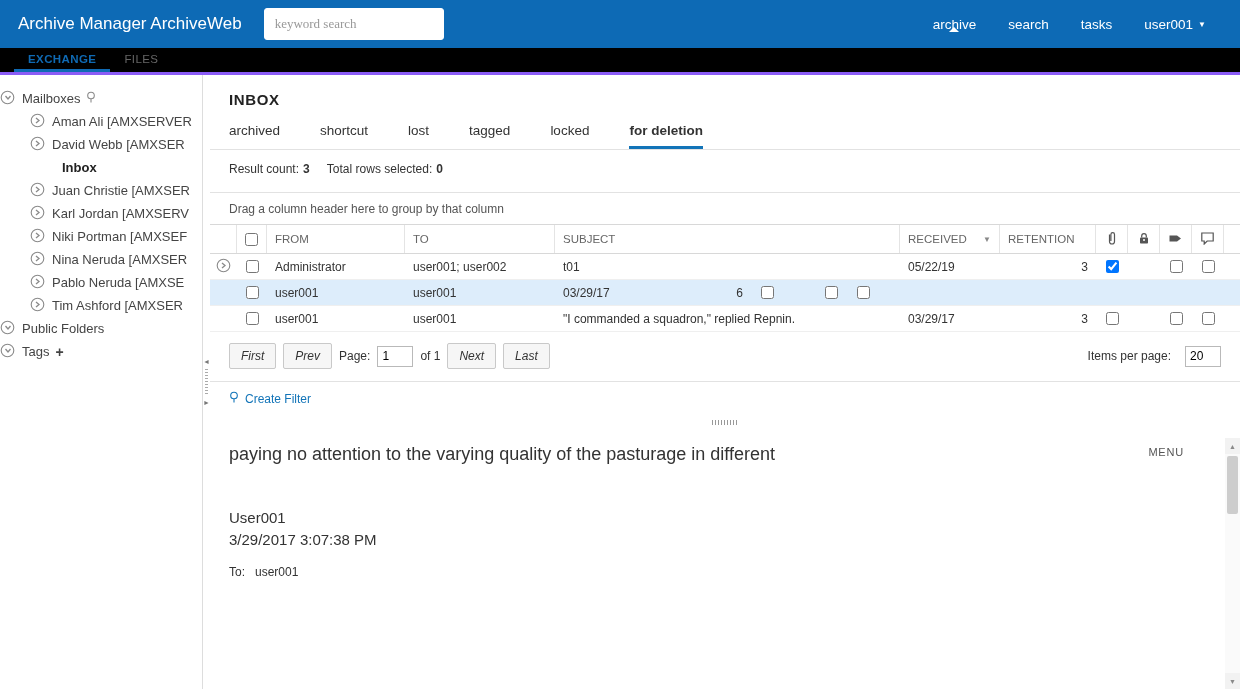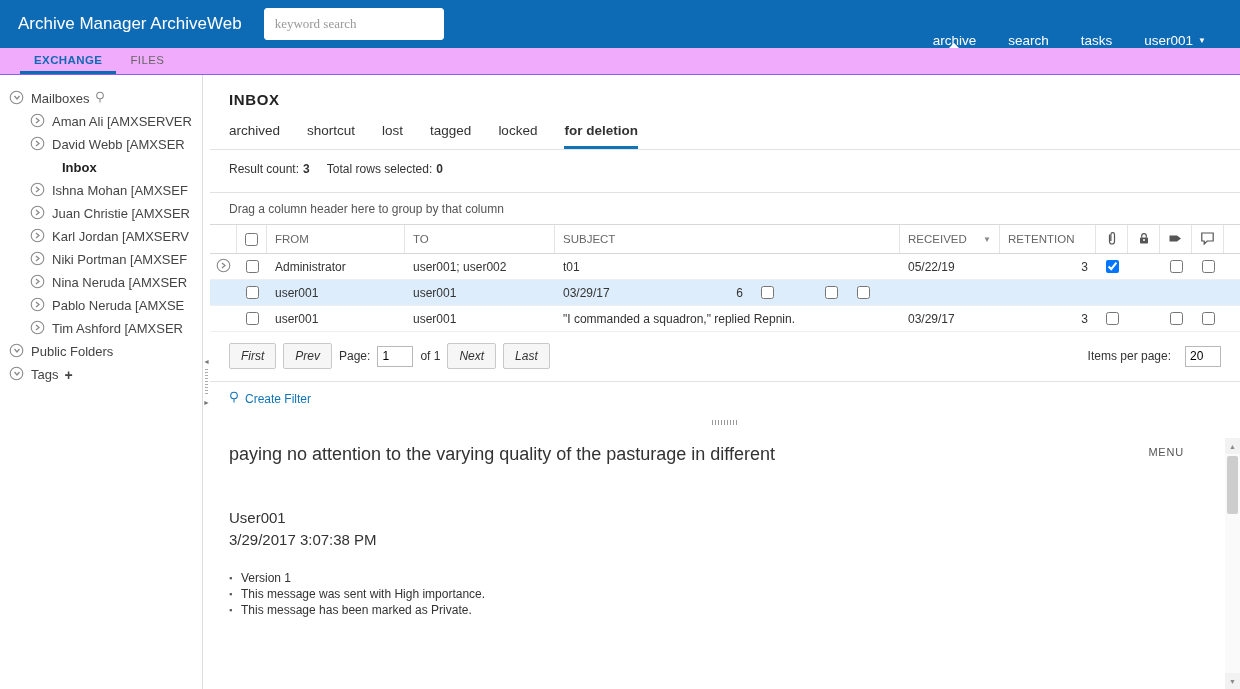--- a/index.html
+++ b/index.html
@@ -4,53 +4,53 @@
 <style>
   * { box-sizing: border-box; margin: 0; padding: 0; }
   html, body { width: 1240px; height: 689px; overflow: hidden; }
   body { font-family: "Liberation Sans", sans-serif; font-size: 13px; color: #333; background: #fff; }
 
   
   .topbar { height: 48px; background: #0d6ab5; display: flex; align-items: center; color: #fff; }
   .brand { font-size: 17px; padding: 0 22px 0 18px; white-space: nowrap; }
   .kw-search { width: 180px; height: 32px; border: 1px solid #fff; border-radius: 3px; padding: 0 10px; font-size: 13px; font-family: Liberation Serif, serif; color: #333; outline: none; }
   .kw-search::placeholder { color: #999; }
-  .topnav { margin-left: auto; display: flex; align-items: flex-end; height: 100%; padding-right: 18px; }
+  .topnav { margin-left: auto; display: flex; align-items: center; height: 100%; padding-right: 18px; }
   .topnav-item { display: flex; align-items: center; padding: 0 16px; font-size: 13.5px; color: #fff; position: relative; cursor: pointer; }
   .topnav-item.active::after { content: ""; position: absolute; bottom: 0; left: 50%; transform: translateX(-50%);
       border-left: 5px solid transparent; border-right: 5px solid transparent; border-bottom: 5px solid #fff; }
   .caret-down { font-size: 8px; margin-left: 5px; }
 
   
-  .module-tabs { height: 27px; background: #f0abfc; display: flex; align-items: stretch; padding-left: 20px; border-bottom: 1px solid #8b5cf6; }
+  .module-tabs { height: 27px; background: #000000; display: flex; align-items: stretch; padding-left: 14px; border-bottom: 3px solid #8b5cf6; }
   .module-tab { display: flex; align-items: center; padding: 0 14px; font-size: 11.5px; color: #666; letter-spacing: 0.4px; cursor: pointer; border-bottom: 3px solid transparent; }
   .module-tab.active { color: #0f6ab4; font-weight: bold; border-bottom-color: #0f6ab4; }
 
   
   .page-body { display: flex; height: 614px; }
 
   
   .sidebar { width: 202px; padding-top: 12px; overflow: hidden; flex-shrink: 0; }
   .tree-row { display: flex; align-items: center; height: 23px; white-space: nowrap; cursor: pointer; color: #444; font-size: 13px; }
   .tree-row .ticon { flex-shrink: 0; margin-right: 7px; }
-  .lvl0 { padding-left: 9px; }
+  .lvl0 { }
   .lvl1 { padding-left: 30px; text-align: right; }
   .lvl2 { padding-left: 62px; }
   .tree-row.selected { font-weight: bold; color: #222; }
   .mini-icon { margin-left: 5px; }
   .plus-btn { margin-left: 6px; font-size: 14px; color: #444; font-weight: bold; }
 
   .vsplitter { width: 8px; border-left: 1px solid #ddd; display: flex; flex-direction: column; align-items: center; justify-content: center; gap: 4px; color: #777; cursor: col-resize; flex-shrink: 0; }
   .vsplit-arrow { font-size: 7px; line-height: 7px; }
   .vsplit-grip { width: 3px; height: 26px; background: repeating-linear-gradient(#aaa 0 1px, transparent 1px 3px); }
 
   
   .main { flex: 1; display: flex; flex-direction: column; min-width: 0; background: #fff; }
   .inbox-title { padding: 16px 0 0 19px; font-size: 15px; font-weight: bold; letter-spacing: 0.6px; color: #222; }
-  .view-tabs { display: flex; gap: 27px; padding: 15px 0 0 19px; font-size: 13.5px; color: #333; border-bottom: 1px solid #e2e2e2; }
+  .view-tabs { display: flex; gap: 40px; padding: 15px 0 0 19px; font-size: 13.5px; color: #333; border-bottom: 1px solid #e2e2e2; }
   .view-tab { padding-bottom: 8px; border-bottom: 3px solid transparent; cursor: pointer; }
   .view-tab.active { font-weight: bold; border-bottom-color: #1274b8; }
 
   .result-bar { padding: 12px 19px 16px; font-size: 12px; color: #333; border-bottom: 1px solid #e2e2e2; }
   .result-bar b { margin: 0 14px 0 4px; }
   .result-bar b:last-child { margin-right: 0; }
 
   .group-hint { padding: 9px 19px 8px; font-size: 12px; color: #555; }
 
   
@@ -165,27 +165,20 @@
       <span>David Webb [AMXSER</span>
     </div>
     <div class="tree-row lvl2 selected">
       <span>Inbox</span>
     </div>
     <div class="tree-row lvl1">
       <span class="ticon"><svg width="15" height="15" viewBox="0 0 15 15">
             <circle cx="7.5" cy="7.5" r="6.3" fill="none" stroke="#8a8a8a" stroke-width="1.1"></circle>
             <path d="M6 5l3 2.5-3 2.5" fill="none" stroke="#8a8a8a" stroke-width="1.3"></path>
           </svg></span>
-      <span>Ishna Mohan [AMXSEF</span>
-    </div>
-    <div class="tree-row lvl1">
-      <span class="ticon"><svg width="15" height="15" viewBox="0 0 15 15">
-            <circle cx="7.5" cy="7.5" r="6.3" fill="none" stroke="#8a8a8a" stroke-width="1.1"></circle>
-            <path d="M6 5l3 2.5-3 2.5" fill="none" stroke="#8a8a8a" stroke-width="1.3"></path>
-          </svg></span>
       <span>Juan Christie [AMXSER</span>
     </div>
     <div class="tree-row lvl1">
       <span class="ticon"><svg width="15" height="15" viewBox="0 0 15 15">
             <circle cx="7.5" cy="7.5" r="6.3" fill="none" stroke="#8a8a8a" stroke-width="1.1"></circle>
             <path d="M6 5l3 2.5-3 2.5" fill="none" stroke="#8a8a8a" stroke-width="1.3"></path>
           </svg></span>
       <span>Karl Jordan [AMXSERV</span>
     </div>
     <div class="tree-row lvl1">
@@ -398,25 +391,23 @@
 
     <div class="hsplitter">
       <div class="hsplit-grip"></div>
     </div>
 
     <div class="preview">
       <div class="pv-subject">paying no attention to the varying quality of the pasturage in different</div>
       <div class="pv-menu">MENU</div>
       <div class="pv-sender">User001</div>
       <div class="pv-date">3/29/2017 3:07:38 PM</div>
-      <ul class="pv-bullets">
-        <li>Version  1</li>
-        <li>This message was sent with High importance.</li>
-        <li>This message has been marked as Private.</li>
-      </ul>
+      <div class="pv-to">
+        <span class="to-label">To:</span><span>user001</span>
+      </div>
 
       <div class="scrollbar">
         <div class="sb-btn">▲</div>
         <div class="sb-track">
           <div class="sb-thumb"></div>
         </div>
         <div class="sb-btn bottom">▼</div>
       </div>
     </div>
   </div>

